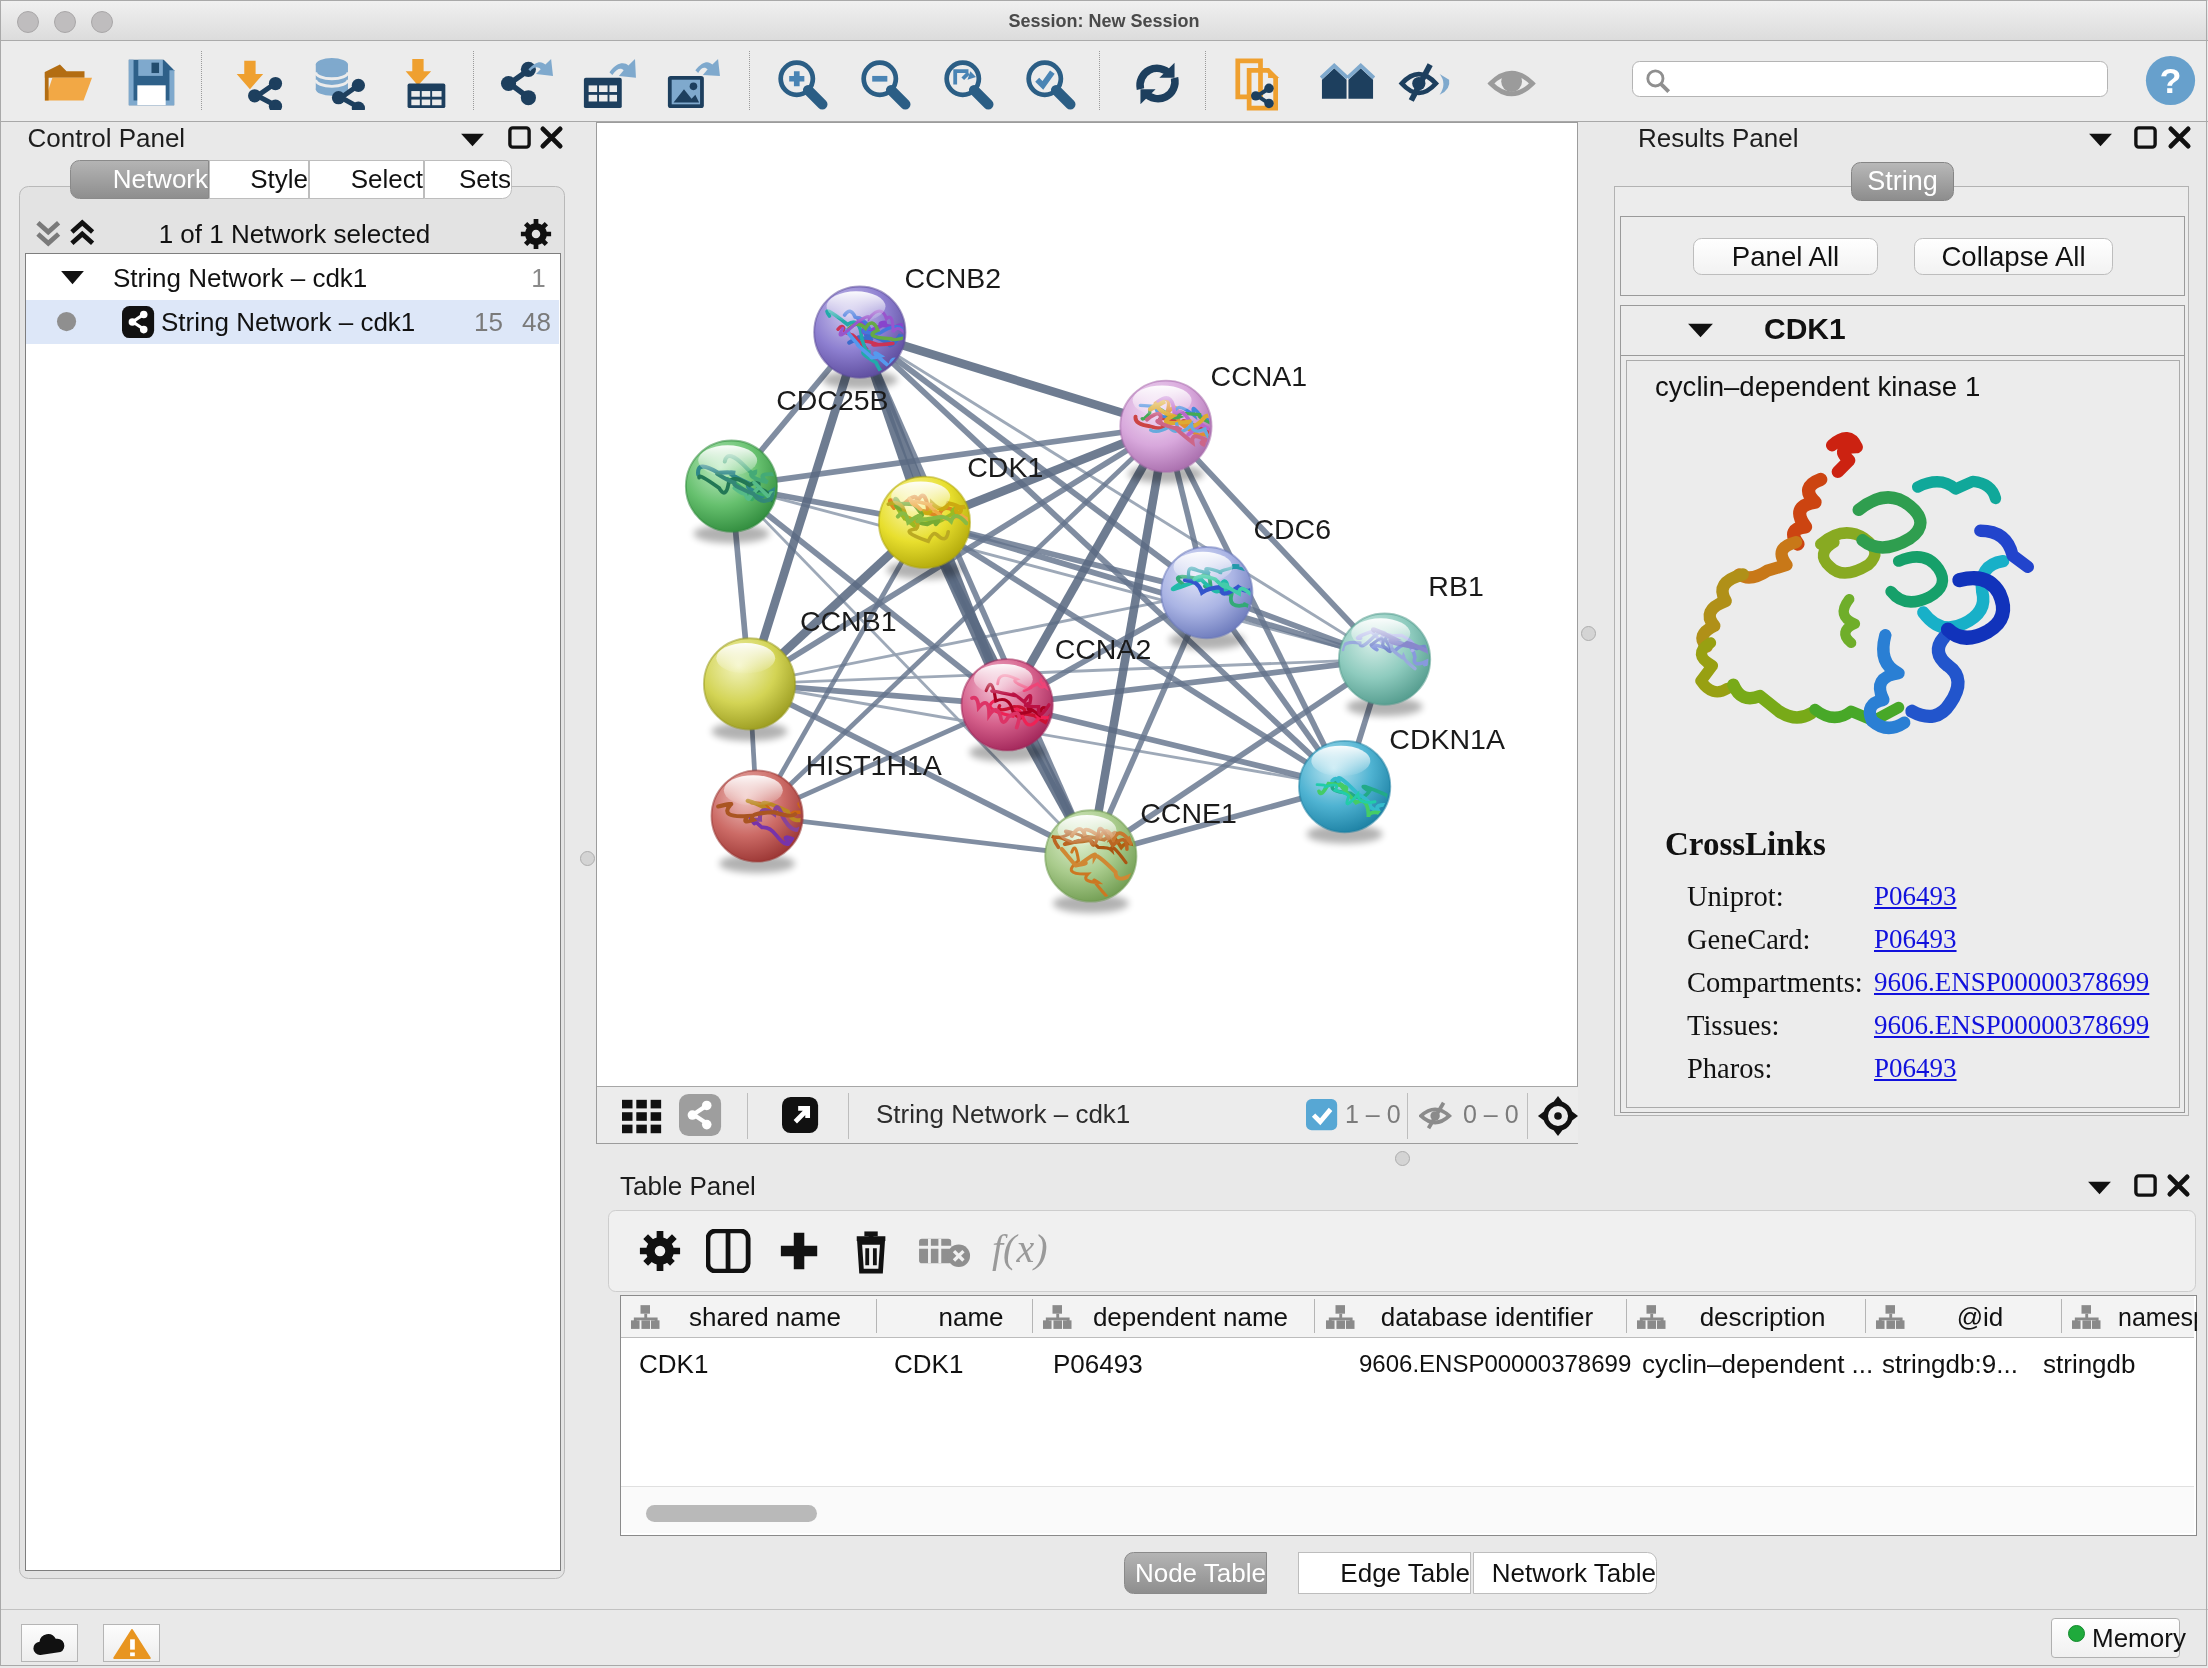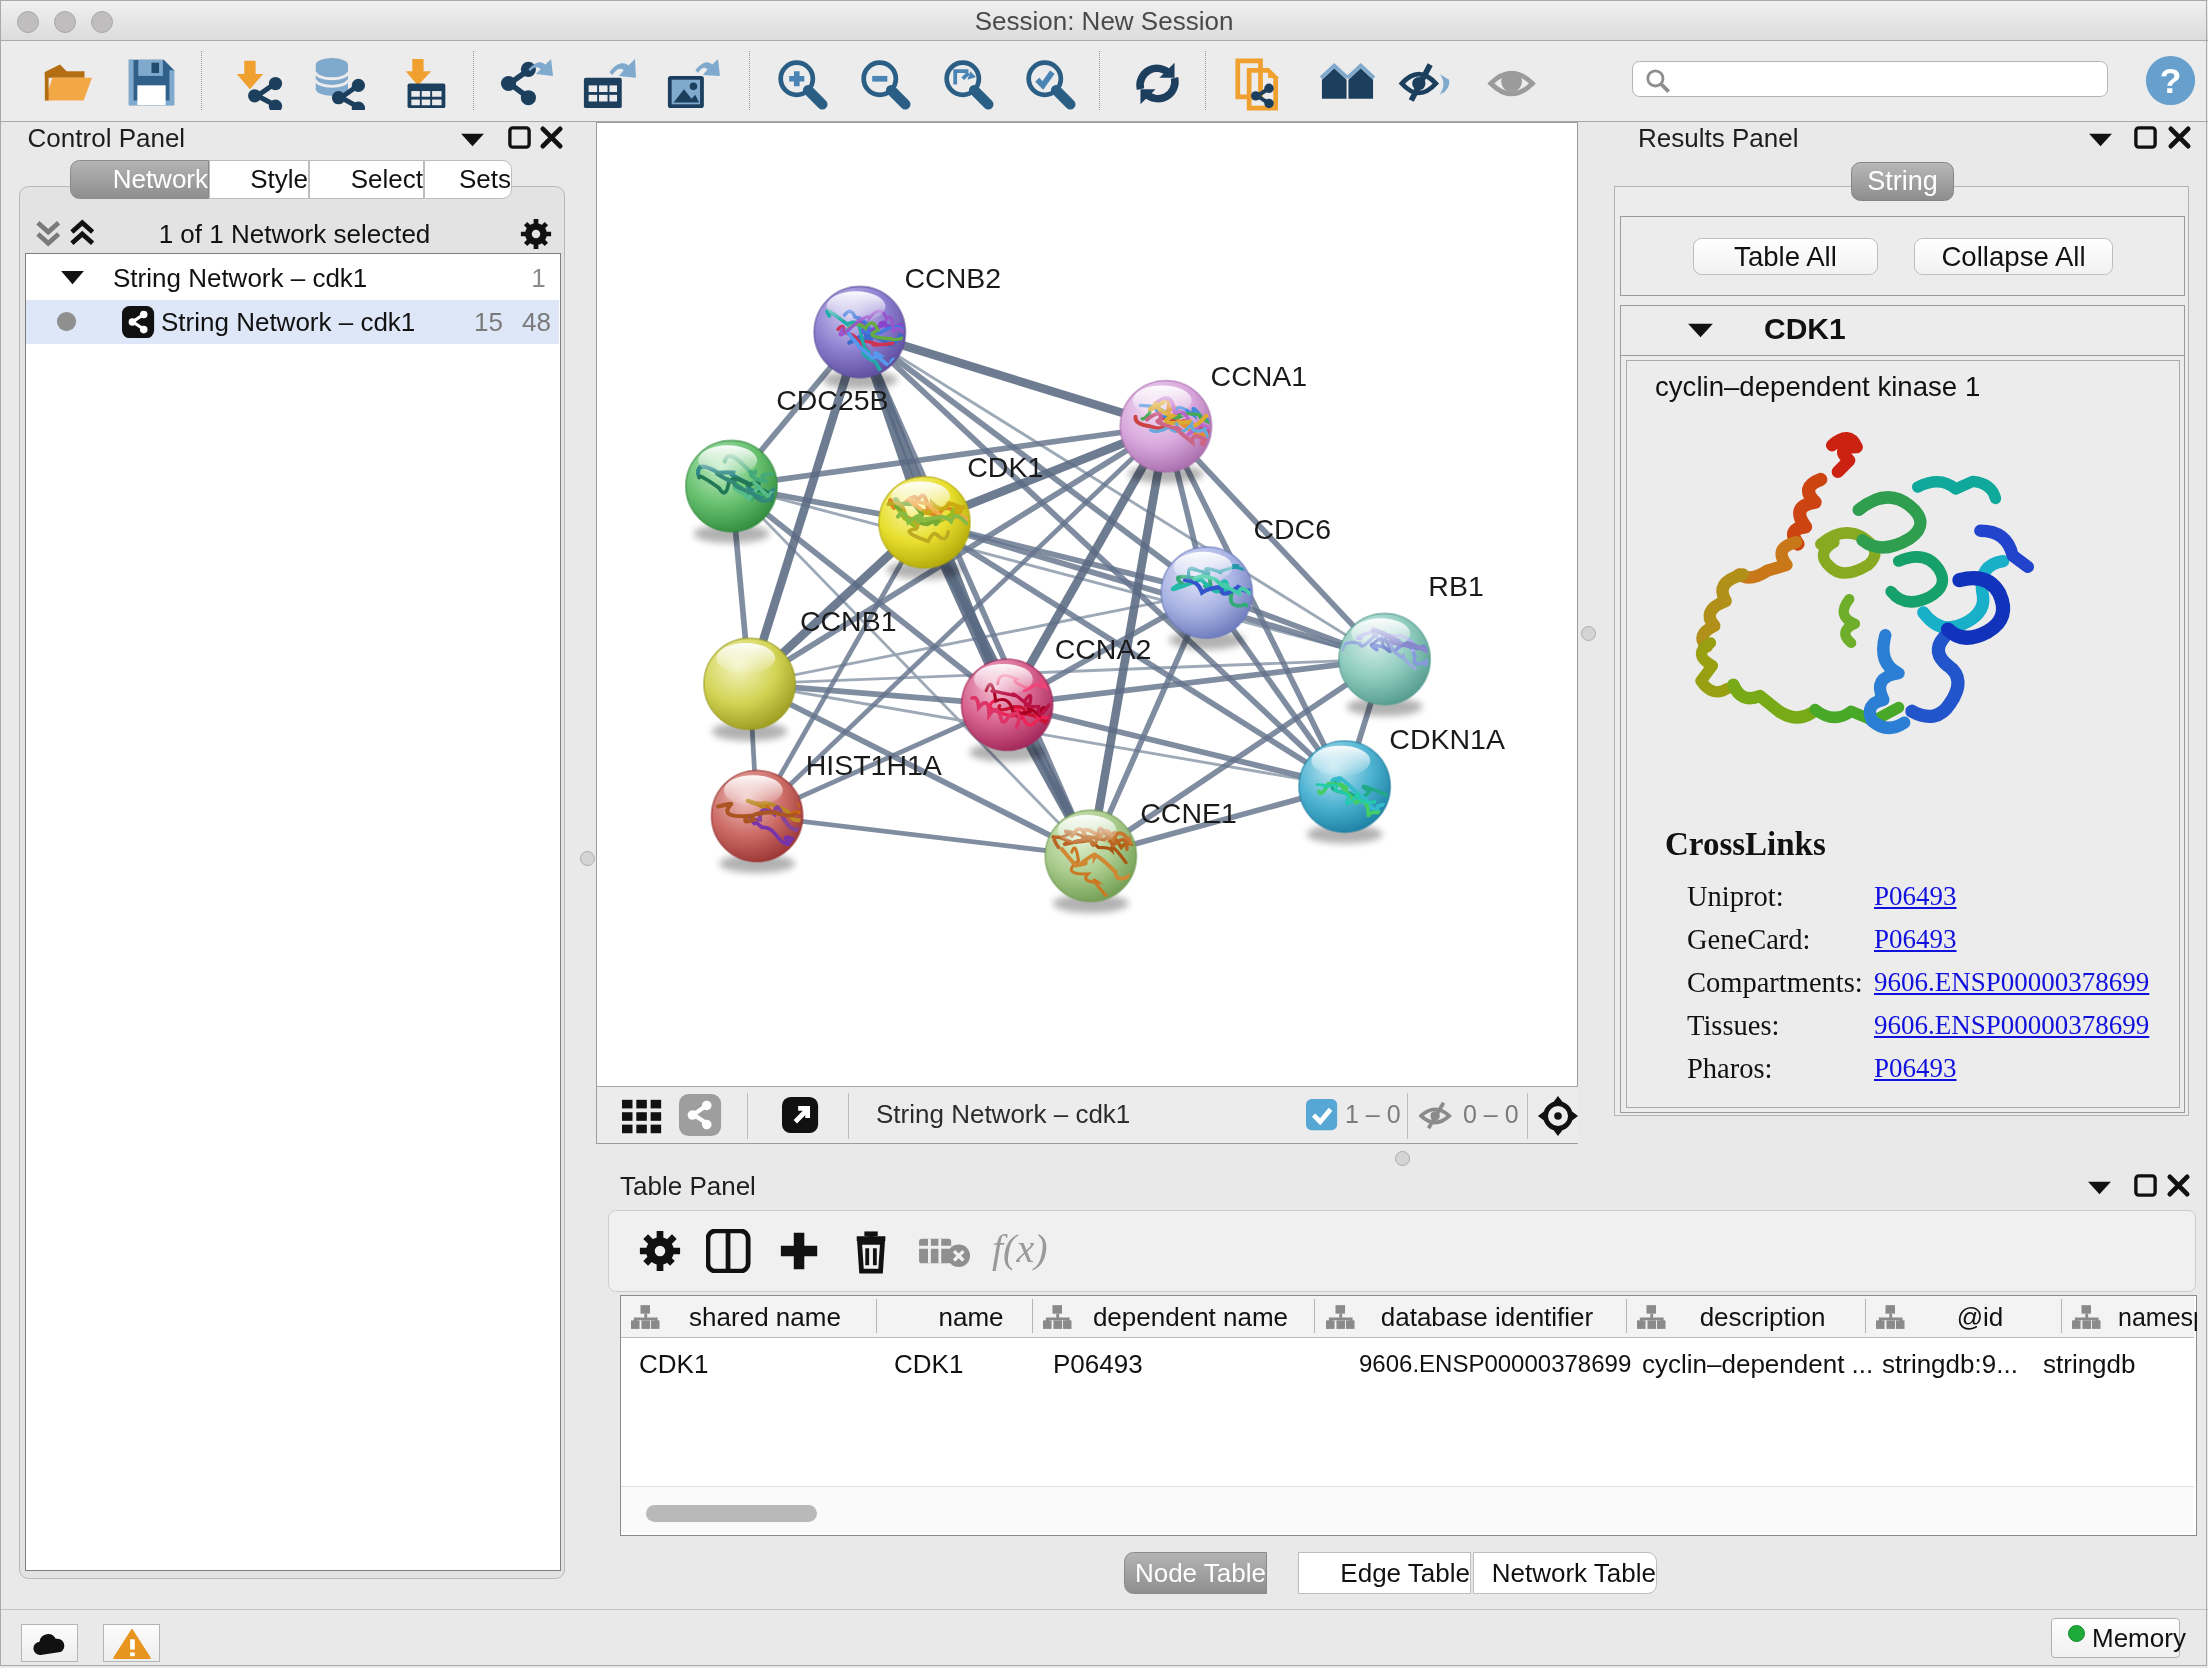--- a/index.html
+++ b/index.html
@@ -1,17 +1,17 @@
 <!DOCTYPE html>
 <html style="font-size:15px"><head><meta charset="utf-8"><style>
 *{margin:0;padding:0;box-sizing:border-box}
 html,body{width:2208px;height:1668px;background:#e9e9e9;font-family:"Liberation Sans",sans-serif;overflow:hidden;position:relative}
 .abs{position:absolute}
 #titlebar{left:0;top:0;width:2208px;height:41px;background:linear-gradient(#f0f0f0,#dcdcdc);border-bottom:1px solid #ababab;border-top:1px solid #d8d8d8}
-#title{width:100%;text-align:center;font-size:26px;font-weight:normal;color:#4a4a4a;line-height:41px}
+#title{width:100%;text-align:center;font-size:18px;font-weight:bold;color:#4a4a4a;line-height:41px}
 .light{position:absolute;top:9.5px;width:22px;height:22px;border-radius:50%;background:#bfbdbe;border:1px solid #a9a7a8}
 #toolbar{left:0;top:41px;width:2208px;height:81px;background:#ececec;border-bottom:1.9px solid #a8a8a8}
 .tbi{position:absolute;top:16px}
 .tdiv{position:absolute;top:9.5px;width:0;height:59px;border-left:1.9px dotted #9a9a9a}
 #searchbox{position:absolute;left:1632px;top:20px;width:476px;height:36px;background:#fff;border:1.9px solid #b4b4b4;border-radius:7.6px}
 
 .phead{font-size:26px;color:#1d1d1d}
 #cpanel{left:0;top:122px;width:582px;height:1488px;background:#e9e9e9}
 #rpanel{left:1596px;top:122px;width:613px;height:1050px;background:#e9e9e9}
 #netview{left:596px;top:122px;width:982px;height:1022px;background:#fff;border:1px solid #9c9c9c;border-right:1px solid #9c9c9c}
@@ -599,21 +599,21 @@
     </svg>
 <svg class="abs" style="left:537px;top:2.9px" width="25" height="25" viewBox="0 0 26 26">
       <rect x="3" y="3" width="20" height="20" rx="3" fill="none" stroke="#111" stroke-width="3.5"></rect>
     </svg>
 <svg class="abs" style="left:571px;top:2.9px" width="25" height="25" viewBox="0 0 26 26">
       <path d="M4 4 L22 22 M22 4 L4 22" stroke="#111" stroke-width="5" stroke-linecap="round"></path>
     </svg>
 <div class="abs" style="left:18px;top:64px;width:575px;height:930px;background:#ececec;border:1px solid #b2b2b2"></div>
 <div class="abs" style="left:255px;top:40px;width:103px;height:39px;background:linear-gradient(#b8b8b8,#8d8d8d);border:1px solid #858585;border-radius:9.5px;color:#fff;font-size:27px;text-align:center;line-height:37px">String</div>
 <div class="abs" style="left:24px;top:94px;width:565px;height:80px;background:#ececec;border:1px solid #9a9a9a"></div>
-<div class="btn" style="left:97px;top:116px;width:185px;height:37px;line-height:35px">Table All</div>
+<div class="btn" style="left:97px;top:116px;width:185px;height:37px;line-height:35px">Panel All</div>
 <div class="btn" style="left:318px;top:116px;width:199px;height:37px;line-height:35px">Collapse All</div>
 <div class="abs" style="left:24px;top:183px;width:565px;height:808px;background:#ececec;border:1px solid #9a9a9a"></div>
 <svg class="abs" style="left:91px;top:198px" width="27" height="21" viewBox="0 0 28 22">
       <path d="M1 4 h26 l-13 14z" fill="#111"></path>
     </svg>
 <div class="abs" style="left:168px;top:190px;width:114px;font-size:30px;font-weight:bold;color:#111">CDK1</div>
 <div class="abs" style="left:25px;top:233px;width:563px;height:0;border-top:1px solid #9a9a9a"></div>
 <div class="abs" style="left:29.5px;top:238px;width:554px;height:748px;background:#ececec;border:1px solid #ababab"></div>
 <div class="abs" style="left:59px;top:249px;font-size:27.6px;color:#111">cyclin–dependent kinase 1</div>
 <svg class="abs" style="left:67px;top:304px" width="380" height="352" viewBox="0 0 400 370">

